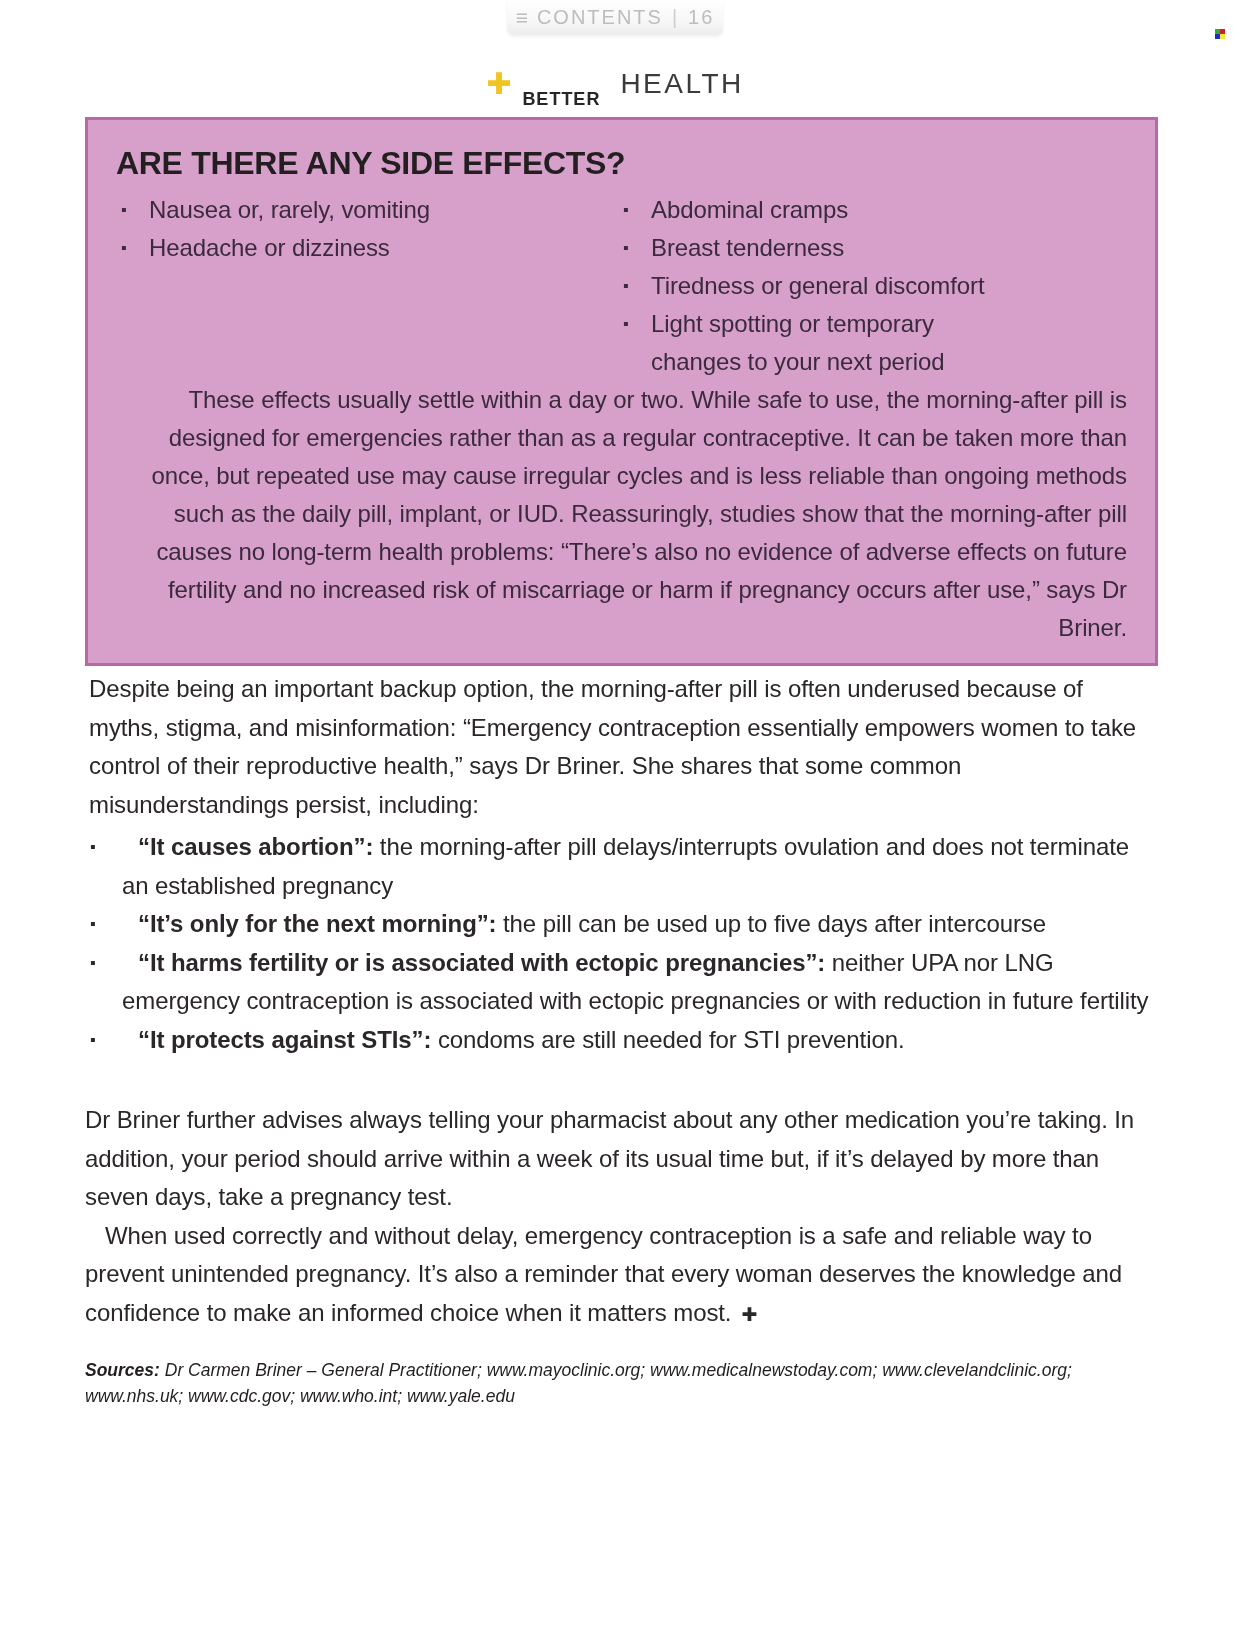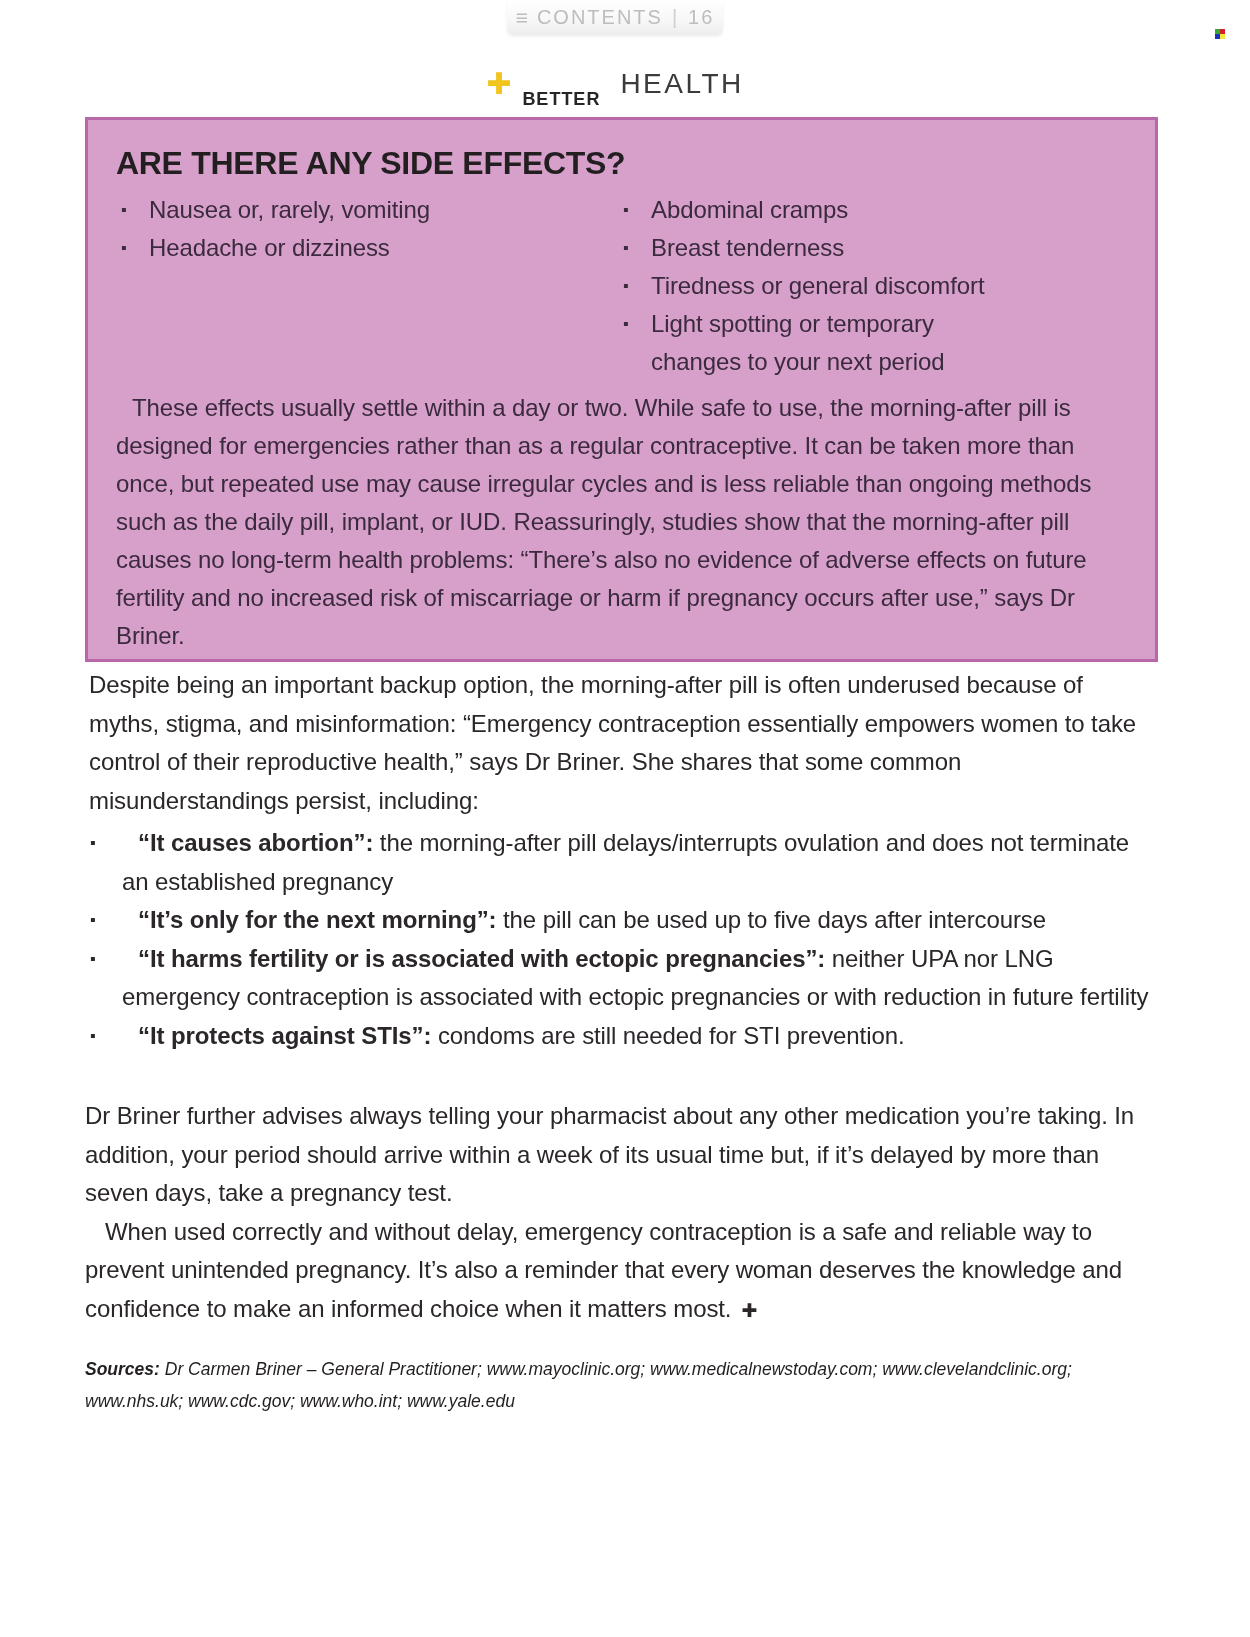--- a/index.html
+++ b/index.html
@@ -56,57 +56,57 @@
   .cal i:nth-child(4){background:#f0e83c;}
 
   
   .article{
     position:relative;margin:117px 0 0 85px;width:1073px;
     font-size:24px;line-height:38.5px;letter-spacing:-0.1px;
   }
   .side-box{
     background:var(--box-bg);
     border:3px solid var(--box-border);
-    padding:24px 28px 4px 28px;
+    padding:24px 28px 16px 28px;
     color:var(--box-text);
     line-height:38px;
   }
   .box-title{
     font-size:32px;line-height:38px;font-weight:800;
     color:var(--heading-text);letter-spacing:-0.3px;
     margin-bottom:9px;
   }
   .box-cols{display:flex;}
   .col-left{width:502px;flex:none;}
   .col-right{flex:1;padding-right:100px;}
   ul.blist{list-style:none;}
   ul.blist li{display:flex;}
   .blt{
     flex:none;width:33px;padding-left:5px;
     font-size:16px;line-height:inherit;
   }
   .txt{flex:1;}
-  .box-para{margin-top:8px;text-indent:16px;}
+  .box-para{margin-top:0;text-indent:16px;text-align:right;}
 
   .section-title{
     font-size:32px;line-height:37px;font-weight:800;
     color:var(--heading-text);letter-spacing:-0.3px;
     margin:62px 0 12px 0;
   }
   .facts-intro{margin:4px;}
   ul.facts-list{list-style:none;}
   ul.facts-list li{display:flex;}
   ul.facts-list .blt{width:37px;}
   .lead{font-weight:bold;margin-left:16px;}
   .para-advice{margin-top:42px;}
   .para-closing{text-indent:20px;}
   .endmark{margin-left:10px;font-size:19px;color:#2a262a;}
   .sources{
     margin-top:23px;
-    font-size:17.5px;line-height:32px;font-style:italic;
+    font-size:17.5px;line-height:26px;font-style:italic;
     color:#231f20;letter-spacing:0;
   }
   .sources .src-label{font-weight:bold;font-style:italic;}
 </style>
 </head>
 <body>
 
 <div class="bar-tab"></div>
 <div class="contents-bar">
   <span class="menu-glyph">≡</span>

